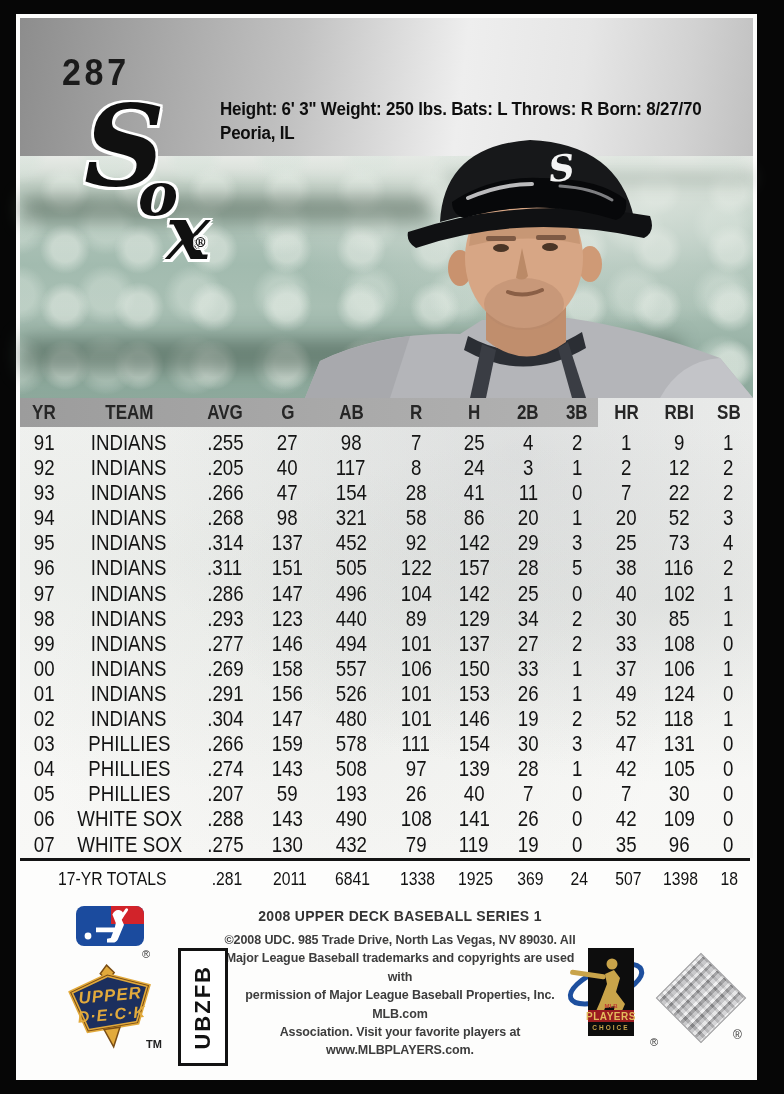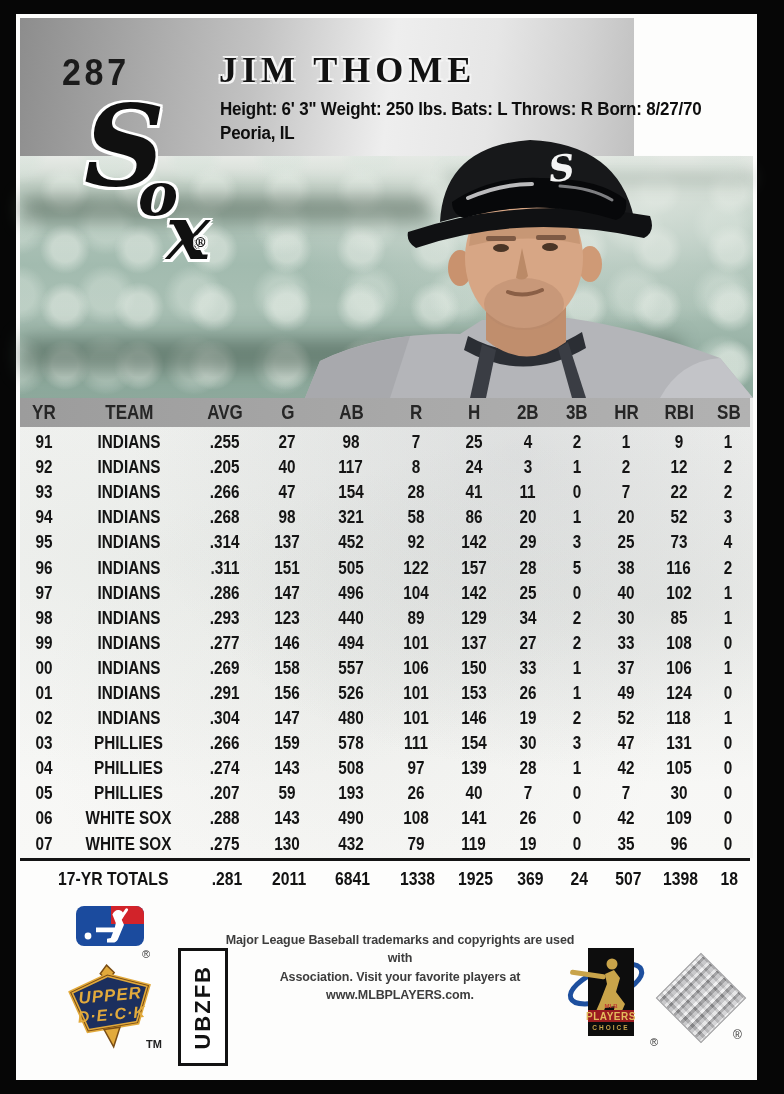--- a/index.html
+++ b/index.html
@@ -4,21 +4,21 @@
 <style>
   html,body{margin:0;padding:0;}
   body{
     width:784px;height:1094px;background:#060606;position:relative;
     font-family:"Liberation Sans",sans-serif;overflow:hidden;
   }
   .card{position:absolute;left:16px;top:14px;width:741px;height:1066px;background:#fdfdfc;}
 
   
   .header-band{
-    position:absolute;left:4px;top:4px;width:614px;height:139px;
+    position:absolute;left:4px;top:4px;width:733px;height:139px;
     background:linear-gradient(97deg,#8d8d8d 0%,#a3a3a3 16%,#c2c2c2 38%,#eeeeee 60%,#e6e6e6 76%,#d2d2d2 90%,#c0c0c0 100%);
   }
   .card-number{
     position:absolute;left:42px;top:34px;font-size:37px;font-weight:bold;
     letter-spacing:4px;color:#1b1b1b;transform:scaleX(.92);transform-origin:left;
   }
   .player-name{
     position:absolute;left:199px;top:31px;font-family:"Liberation Serif",serif;
     font-weight:bold;font-size:36px;letter-spacing:5px;color:#121212;white-space:nowrap;
     text-shadow:-2px -2px 0 #f4f4f4,2px -2px 0 #f4f4f4,-2px 2px 0 #f4f4f4,2px 2px 0 #f4f4f4,0 2px 0 #f4f4f4,0 -2px 0 #f4f4f4;
@@ -60,33 +60,33 @@
       radial-gradient(ellipse at 68% 12%,rgba(140,145,152,.20),transparent 55%),
       radial-gradient(ellipse at 88% 45%,rgba(150,158,152,.14),transparent 50%),
       radial-gradient(ellipse at 18% 35%,rgba(168,180,170,.13),transparent 55%),
       radial-gradient(ellipse at 45% 70%,rgba(170,175,168,.10),transparent 55%),
       linear-gradient(180deg,#f2f3f1,#f8f8f6);
   }
 
   
   .grid12{display:grid;grid-template-columns:48px 122px 70px 55px 72px 58px 58px 50px 48px 50px 56px 43px;align-items:center;}
   .stat-head{
-    position:absolute;left:4px;top:384px;width:730px;height:29px;
+    position:absolute;left:4px;top:384px;width:578px;height:29px;
     background:linear-gradient(90deg,#9c9c9c,#a9a9a9 55%,#b2b2b2);
     font-size:20px;font-weight:bold;color:#262626;
   }
   .stat-rows{position:absolute;left:4px;top:416px;width:730px;}
-  .stat-row{height:25.1px;font-size:18px;font-weight:bold;color:#141414;}
+  .stat-row{height:25.1px;font-size:22px;font-weight:normal;color:#141414;}
   .cell{text-align:center;}
   .cn{display:inline-block;transform:scaleX(.85);white-space:nowrap;}
   .totals-rule{position:absolute;left:4px;top:844px;width:730px;height:3px;background:#141414;}
   .totals-row{
     position:absolute;left:4px;top:850px;width:730px;height:30px;
     display:grid;grid-template-columns:172px 70px 55px 72px 58px 58px 50px 48px 50px 56px 41px;
-    align-items:center;font-size:18.5px;font-weight:bold;color:#121212;
+    align-items:center;font-size:18.5px;font-weight:normal;color:#121212;
   }
   .totals-label{text-align:left;padding-left:38px;}
   .totals-label .cn{transform-origin:left;}
 
   
   .series-title{position:absolute;left:214px;top:894px;width:340px;text-align:center;
     font-size:14px;font-weight:bold;letter-spacing:.3px;color:#343434;}
   .legal{position:absolute;left:204px;top:917px;width:360px;text-align:center;
     font-size:12.5px;font-weight:bold;color:#3d3d3d;line-height:18.4px;letter-spacing:-.1px;}
   .mlb-logo{position:absolute;left:59px;top:891px;}
@@ -107,21 +107,20 @@
   }
   .holo-reg{position:absolute;left:717px;top:1014px;font-size:12px;color:#333;}
 </style>
 </head>
 <body>
 
 <div class="card">
 
   <div class="header-band">
     <div class="card-number">287</div>
-    <div class="player-name">JIM THOME</div>
     <div class="bio">
       <div>Height: 6' 3"  Weight: 250 lbs.  Bats: L  Throws: R  Born: 8/27/70</div>
       <div>Peoria, IL</div>
     </div>
   </div>
 
   <div class="soxlogo">
     <span class="sox-s">S</span>
     <span class="sox-o">o</span>
     <span class="sox-x">x</span>
@@ -434,22 +433,25 @@
       <div class="cell"><span class="cn">6841</span></div>
       <div class="cell"><span class="cn">1338</span></div>
       <div class="cell"><span class="cn">1925</span></div>
       <div class="cell"><span class="cn">369</span></div>
       <div class="cell"><span class="cn">24</span></div>
       <div class="cell"><span class="cn">507</span></div>
       <div class="cell"><span class="cn">1398</span></div>
       <div class="cell"><span class="cn">18</span></div>
     </div>
 
+  <div class="series-title">2008 UPPER DECK BASEBALL SERIES 1</div>
   <div class="legal">
+      <div>©2008 UDC. 985 Trade Drive, North Las Vegas, NV 89030. All</div>
       <div>Major League Baseball trademarks and copyrights are used with</div>
+      <div>permission of Major League Baseball Properties, Inc. MLB.com</div>
       <div>Association. Visit your favorite players at www.MLBPLAYERS.com.</div>
     </div>
 
   <svg class="mlb-logo" width="70" height="42" viewBox="0 0 70 42">
     <rect x="1" y="1" width="68" height="40" rx="8" fill="#1b4b9e"></rect>
     <path d="M36 1 L61 1 A8 8 0 0 1 69 9 L69 19 L36 19 Z" fill="#d2232a"></path>
     <circle cx="13" cy="31" r="3.4" fill="#fff"></circle>
     <path d="M43 5 c3.4 0 5.6 2.2 5.6 5.2 0 1.8 -.8 3.2 -2 4.2 l2.4 5.4 -6.2 14.6 c-.9 2 -2.8 3.2 -5 3.2 l-5.8 0 0 -3.8 3.8 -.8 2.2 -5.8 -17 0 0 -4.6 18.8 0 1 -4.6 -3.4 -8.6 c1.6 -2.7 3.2 -4.4 5.6 -4.4 z" fill="#fff"></path>
     <rect x="47" y="2" width="3" height="14" rx="1.5" transform="rotate(35 48 9)" fill="#fff"></rect>
   </svg>

